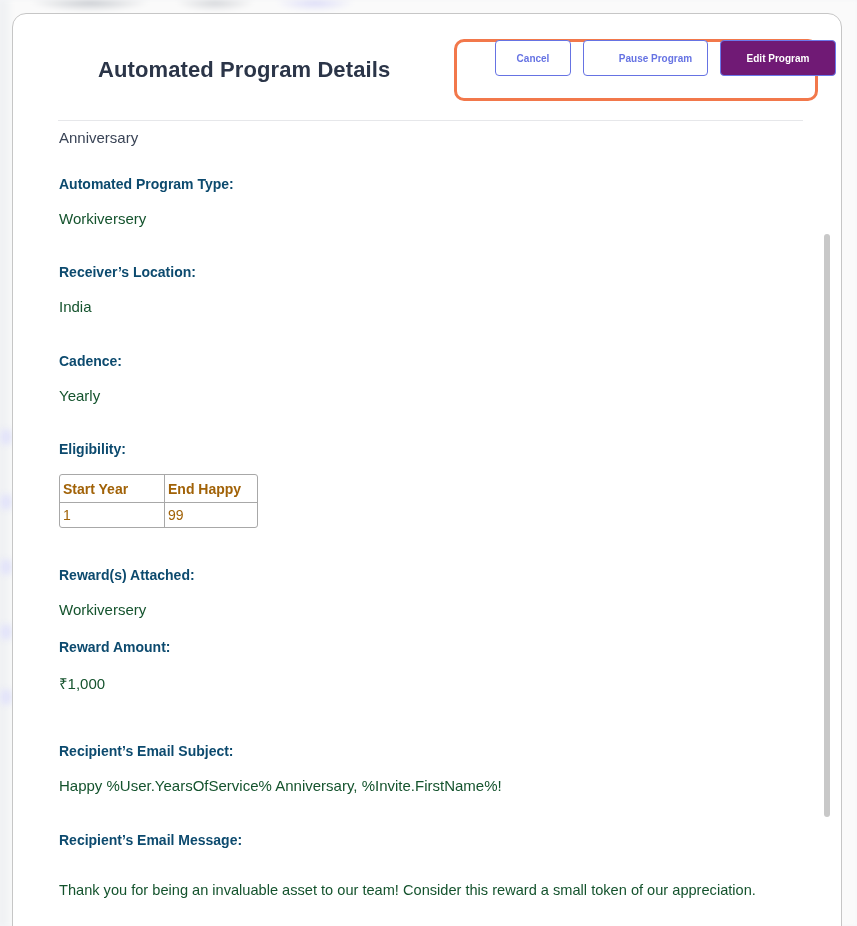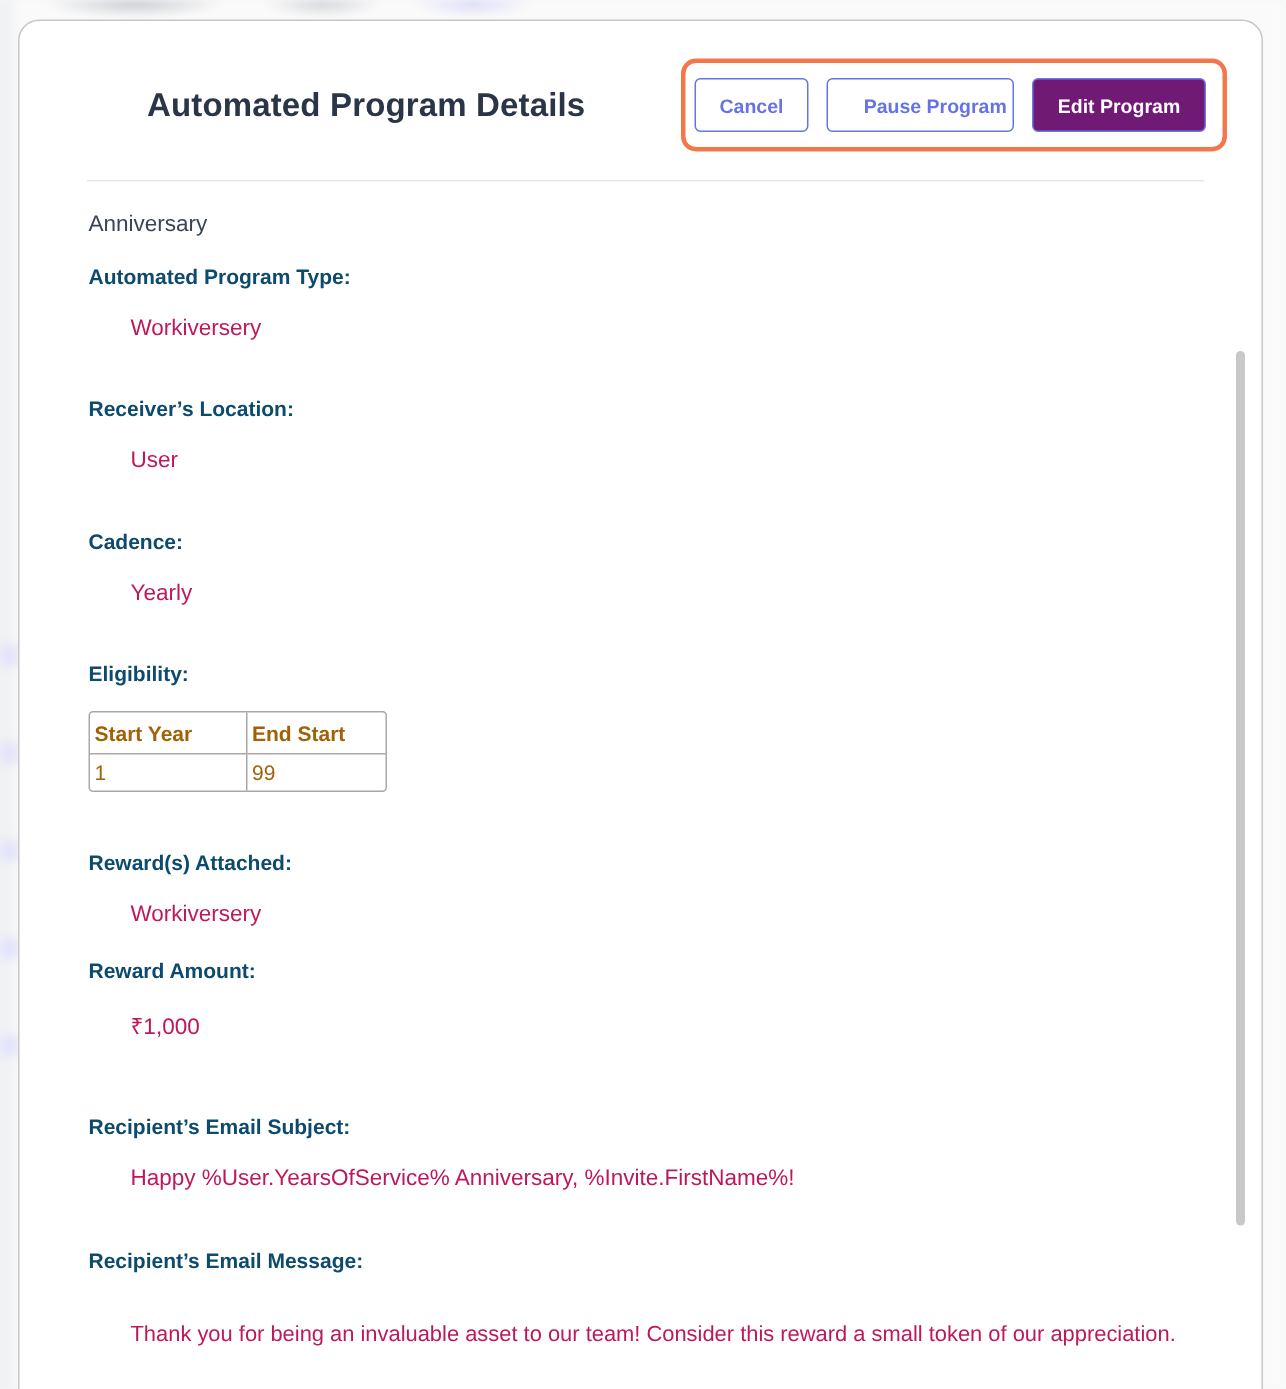--- a/index.html
+++ b/index.html
@@ -39,43 +39,43 @@
     font-size: 22px; font-weight: 700; color: #2b3548;
     letter-spacing: 0.1px;
     margin-left: 40px;
   }
   .highlight {
     position: absolute; left: 441px; top: 25px;
     width: 364px; height: 62px;
     border: 3px solid #f2784b; border-radius: 10px;
   }
   .btn {
-    position: absolute; top: 38px; height: 36px;
+    position: absolute; top: 26px; height: 36px;
     font-family: "Liberation Sans", sans-serif;
-    font-size: 13px; font-weight: 700;
+    font-size: 10px; font-weight: 700;
     border-radius: 4px; cursor: pointer;
-    display: flex; align-items: center; justify-content: center;
+    display: flex; align-items: center; justify-content: center; margin-left: 32px;
   }
   .btn-outline { background: #fff; color: #6673e3; border: 1px solid #6673e3; }
   .btn-primary { background: #701a75; color: #fff; border: 1px solid #6b79ec; }
   .btn-cancel { left: 450px; width: 76px; }
   .btn-pause { left: 538px; width: 125px; padding-left: 20px; }
   .btn-edit { left: 675px; width: 116px; }
 
   .divider {
     position: absolute; left: 45px; right: 38px; top: 106px;
     height: 1px; background: #e6e7ea;
   }
   .content {
     position: absolute; left: 46px; top: 107px; right: 40px; bottom: 0;
   }
-  .first-value { position: absolute; top: 20px; font-size: 15px; color: #3a4456; }
+  .first-value { position: absolute; top: 8px; font-size: 15px; color: #3a4456; }
   .field { position: absolute; left: 0; }
   .field-label { font-size: 14px; font-weight: 700; color: #0c4a6e; }
-  .field-value { font-size: 15px; color: #be185d; margin-top: 18px; margin-left: 28px; }
+  .field-value { font-size: 15px; color: #14532d; margin-top: 18px; }
 
   .elig-table {
     margin-top: 17px;
     border-collapse: separate; border-spacing: 0;
     border: 1px solid #a8a8a8; border-radius: 3px;
     font-size: 14px; color: #a16207;
   }
   .elig-table th, .elig-table td {
     text-align: left; padding: 0 3px; height: 26px;
     border-right: 1px solid #a8a8a8;
@@ -115,35 +115,35 @@
   <div class="content">
     <div class="first-value">Anniversary</div>
 
     <div class="field" style="top:55px">
       <div class="field-label">Automated Program Type:</div>
       <div class="field-value">Workiversery</div>
     </div>
 
     <div class="field" style="top:143px">
       <div class="field-label">Receiver’s Location:</div>
-      <div class="field-value">User</div>
+      <div class="field-value">India</div>
     </div>
 
     <div class="field" style="top:232px">
       <div class="field-label">Cadence:</div>
       <div class="field-value">Yearly</div>
     </div>
 
     <div class="field" style="top:320px">
       <div class="field-label">Eligibility:</div>
       <table class="elig-table">
         <thead>
           <tr>
             <th class="col1">Start Year</th>
-            <th class="col2">End Start</th>
+            <th class="col2">End Happy</th>
           </tr>
         </thead>
         <tbody>
           <tr>
             <td>1</td>
             <td>99</td>
           </tr>
         </tbody>
       </table>
     </div>

